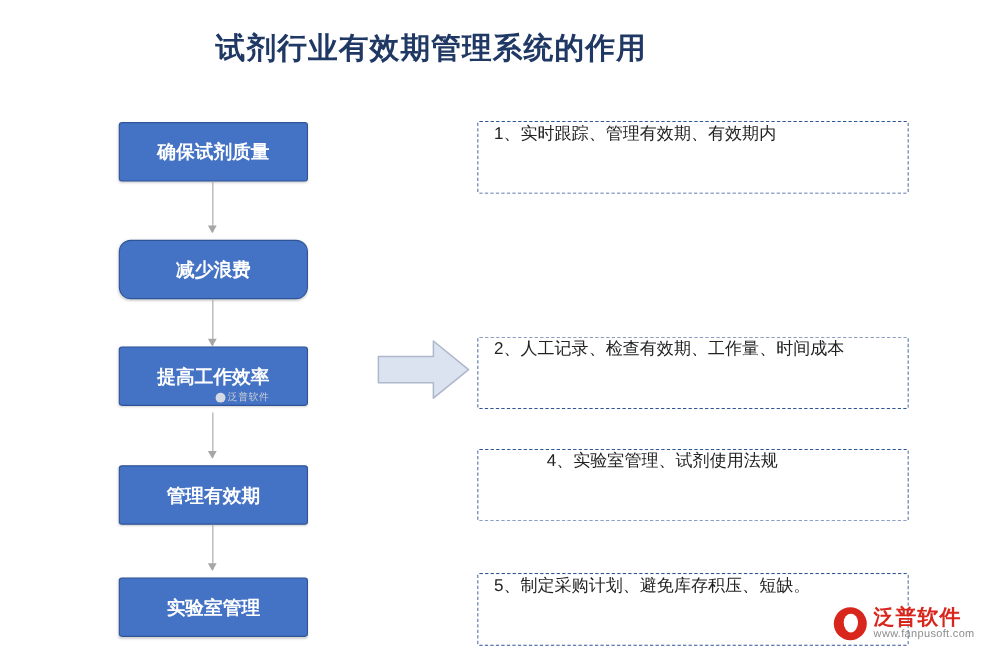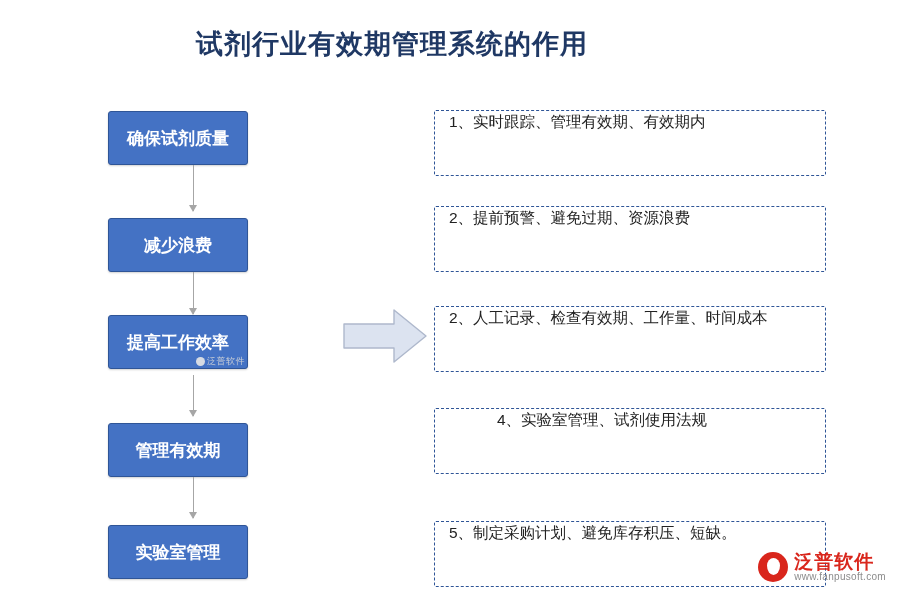--- a/index.html
+++ b/index.html
@@ -27,36 +27,36 @@
     text-align: center;
     font-size: 27px;
     font-weight: bold;
     color: #1f3864;
     letter-spacing: 1px;
   }
   
   .flow-box {
     position: absolute;
     left: 108px;
-    width: 140px;
+    width: 172px;
     height: 54px;
     background: #4472c4;
     border: 1px solid #2f5597;
     border-radius: 3px;
     color: #ffffff;
     font-size: 17px;
     font-weight: bold;
     display: flex;
     align-items: center;
     justify-content: center;
     box-shadow: 0 1px 2px rgba(0,0,0,0.18);
     box-sizing: border-box;
   }
   .flow-box.b0 { top: 111px; }
-  .flow-box.b1 { top: 218px; }
+  .flow-box.b1 { top: 218px; border-radius: 11px; }
   .flow-box.b2 { top: 315px; }
   .flow-box.b3 { top: 423px; }
   .flow-box.b4 { top: 525px; }
 
   
   .connector {
     position: absolute;
     left: 193px;
     width: 1px;
     background: #a6a6a6;
@@ -213,23 +213,20 @@
 
   <div class="big-arrow">
     <svg width="86" height="58" viewBox="0 0 86 58">
       <polygon points="2,17 52,17 52,3 84,29 52,55 52,41 2,41" fill="#DCE3F0" stroke="#AEB8CC" stroke-width="1.4" stroke-linejoin="round"></polygon>
     </svg>
   </div>
 
   <div class="note-box n0">
     <span class="note-text">1、实时跟踪、管理有效期、有效期内</span>
   </div>
-  <div class="note-box n1">
-    <span class="note-text">2、提前预警、避免过期、资源浪费</span>
-  </div>
   <div class="note-box n2">
     <span class="note-text">2、人工记录、检查有效期、工作量、时间成本</span>
   </div>
   <div class="note-box n3">
     <span class="note-text">4、实验室管理、试剂使用法规</span>
   </div>
   <div class="note-box n4">
     <span class="note-text">5、制定采购计划、避免库存积压、短缺。</span>
   </div>
 

